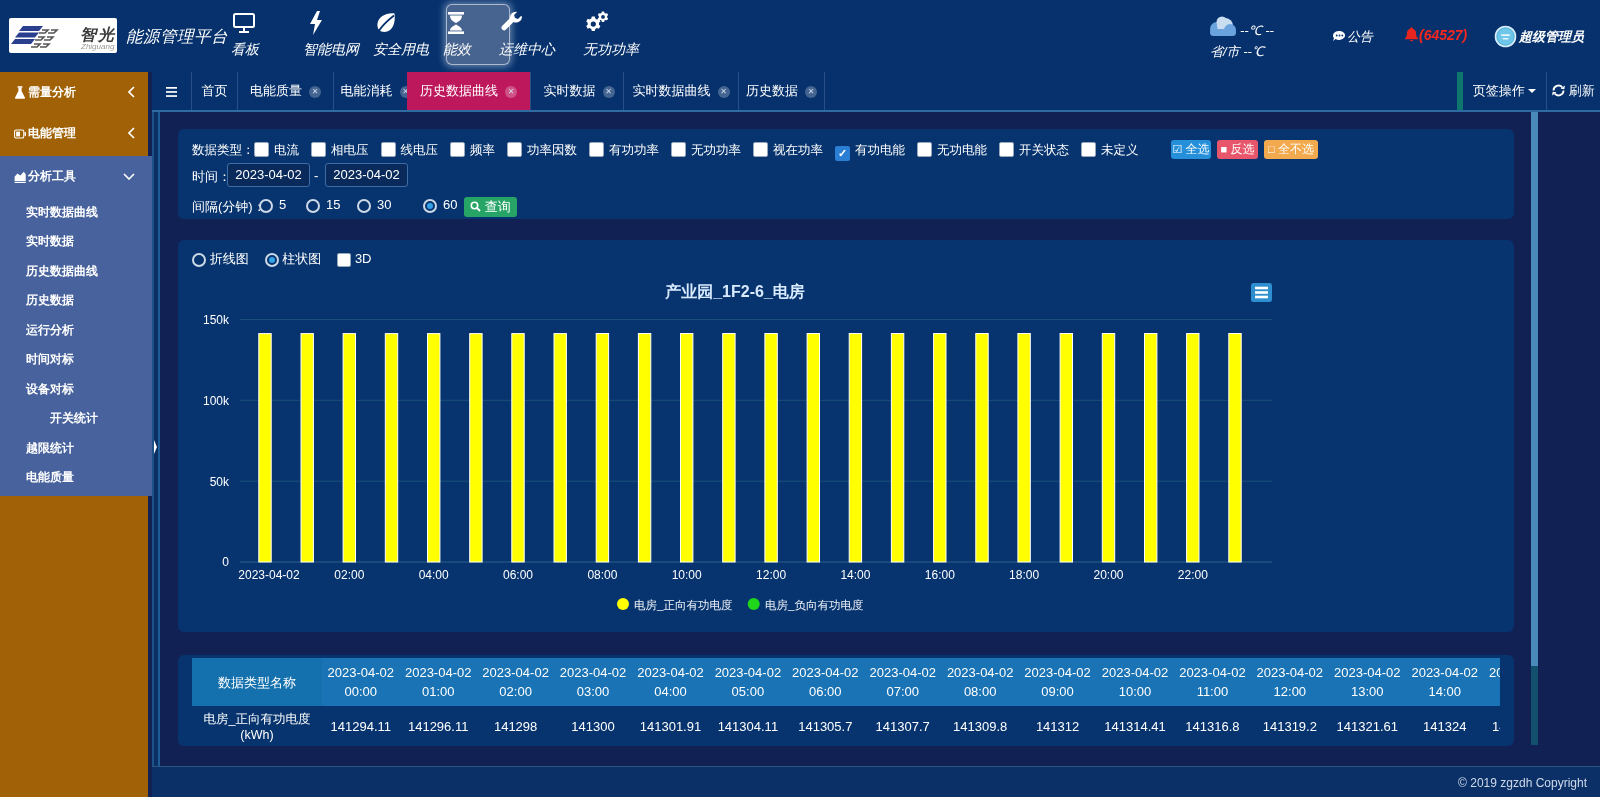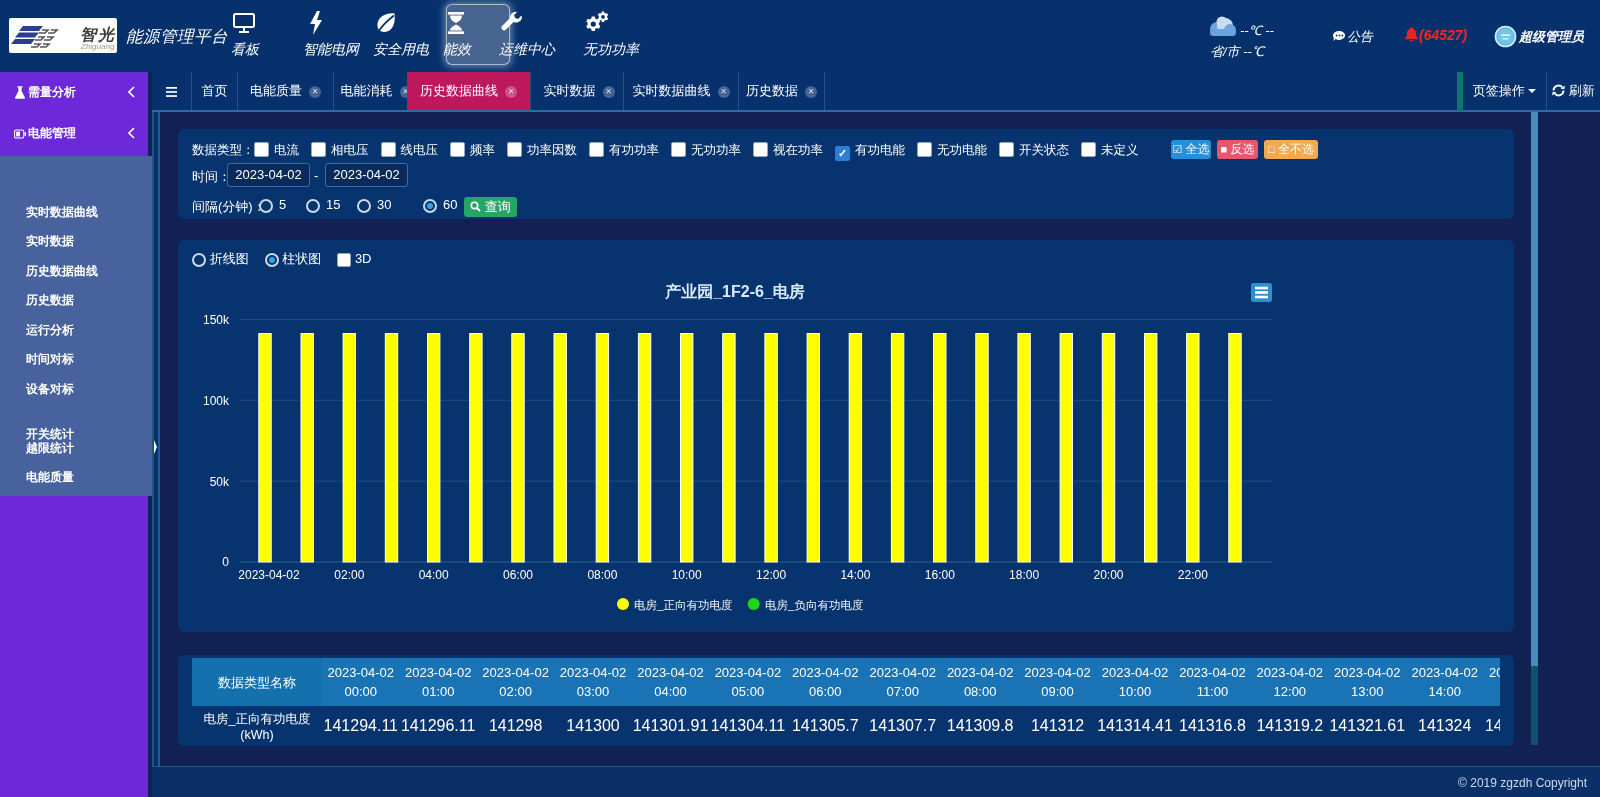--- a/index.html
+++ b/index.html
@@ -12,21 +12,21 @@
   #logobox { position:absolute; left:9px; top:18px; width:108px; height:35px; background:#fff; border-radius:2px; }
   #apptitle { position:absolute; left:126px; top:26px; color:#fff; font-size:16.5px; letter-spacing:0.5px; }
   .navitem { position:absolute; top:0; width:70px; height:72px; color:#fff; text-align:left; }
   .navitem .nicon { position:absolute; left:0; right:0; top:10px; height:26px; }
   .navitem .nlabel { position:absolute; left:0; right:0; top:41px; font-size:14px; }
   #navactive { position:absolute; left:446px; top:4px; width:64px; height:61px; background:#47638f;
      border:1px solid rgba(255,255,255,0.55); border-radius:6px; box-shadow:0 0 7px 2px rgba(220,235,255,0.45); }
   
   .hright { position:absolute; color:#fff; }
   
-  #sidebar { position:absolute; left:0; top:72px; width:148px; height:725px; background:#6d28d9; }
+  #sidebar { position:absolute; left:0; top:72px; width:148px; height:725px; background:#a16207; }
   #sideexp { position:absolute; left:0; top:84px; width:152px; height:340px; background:#47629c; }
   .mitem { position:absolute; left:0; width:152px; height:41px; color:#fff; font-size:12px; font-weight:bold; line-height:41px; }
   .mitem .micon { position:absolute; left:14px; top:14px; width:12px; height:13px; }
   .mitem .mtext { position:absolute; left:28px; top:0; }
   .mitem .chev { position:absolute; right:17px; top:14px; }
   .sitem { position:absolute; left:26px; width:126px; height:30px; color:#fff; font-size:12px; font-weight:bold; line-height:30px; }
   #rail { position:absolute; left:152px; top:112px; width:8px; height:654px; background:#0a2f63;
      border-left:2px solid #1c5286; border-right:2px solid #1d5c94; }
   #railarrow { position:absolute; left:153.5px; top:440px; width:0; height:0;
      border-left:3.5px solid #fff; border-top:7px solid transparent; border-bottom:7px solid transparent; }
@@ -49,21 +49,21 @@
   .rad { display:inline-block; width:14px; height:14px; border:2px solid #cdd9e6; border-radius:50%; vertical-align:-3px; }
   .radsel { display:inline-block; width:14px; height:14px; border:2px solid #cdd9e6; border-radius:50%; vertical-align:-3px; position:relative; }
   .radsel:after { content:""; position:absolute; left:2px; top:2px; width:6px; height:6px; border-radius:50%; background:#35a2e8; }
   .dinput { position:absolute; height:24px; background:#0a2a5c; border:1px solid #3c6da8; border-radius:3px;
      color:#fff; font-size:13px; text-align:center; line-height:22px; }
   .selbtn { position:absolute; top:0; height:19px; border-radius:3px; color:#fff; font-size:12px; line-height:19px; text-align:center; }
   
   #dtable { position:absolute; left:14px; top:3px; width:1308px; height:88px; overflow:hidden; }
   #dtable table { border-collapse:collapse; table-layout:fixed; width:1369px; }
   #dtable th { background:#1a73b4; color:#fff; font-weight:normal; font-size:13px; height:48px; line-height:19px; }
-  #dtable td { color:#fff; font-size:16px; text-align:center; height:40px; }
+  #dtable td { color:#fff; font-size:13px; text-align:center; height:40px; }
   
   #footer { position:absolute; left:152px; top:766px; width:1448px; height:31px; background:#0b3068; border-top:1px solid #2a5585; }
   #footer span { position:absolute; right:13px; top:9px; color:#cfd9ea; font-size:12px; }
   
   #sbtrack { position:absolute; left:1531px; top:112px; width:7px; height:633px; background:#12506e; }
   #sbthumb { position:absolute; left:1531px; top:112px; width:7px; height:554px; background:#4a8aba; }
 </style>
 </head>
 <body>
 <div id="header">
@@ -195,28 +195,38 @@
     <svg class="micon" viewBox="0 0 13 10" style="top:16px;height:10px;">
         <rect x="0.6" y="0.6" width="10" height="8.8" rx="1.8" fill="none" stroke="#fff" stroke-width="1.2"></rect>
         <rect x="2.3" y="2.4" width="4.2" height="5.2" fill="#fff"></rect>
         <rect x="11.4" y="2.8" width="1.6" height="4.4" rx="0.8" fill="#fff"></rect>
       </svg>
     <span class="mtext">电能管理</span>
     <svg class="chev" width="7" height="12" viewBox="0 0 7 12">
         <path d="M6 1 L1 6 L6 11" stroke="#fff" stroke-width="1.6" fill="none"></path>
       </svg>
   </div>
+  <div class="mitem" style="top:84px;">
+    <svg class="micon" viewBox="0 0 12 13">
+        <path d="M0.6 11 v-4.2 l2.8-3.4 l3 2.1 l3.3-3.8 l2 2.5 v6.8 z" fill="#fff"></path>
+        <path d="M0.6 12.4 h11.2" stroke="#fff" stroke-width="1.3"></path>
+      </svg>
+    <span class="mtext">分析工具</span>
+    <svg class="chev" width="12" height="7" viewBox="0 0 12 7" style="top:17px;">
+        <path d="M1 1 L6 6 L11 1" stroke="#fff" stroke-width="1.6" fill="none"></path>
+      </svg>
+  </div>
   <div class="sitem" style="top:125px;">实时数据曲线</div>
   <div class="sitem" style="top:154px;">实时数据</div>
   <div class="sitem" style="top:184px;">历史数据曲线</div>
   <div class="sitem" style="top:213px;">历史数据</div>
   <div class="sitem" style="top:243px;">运行分析</div>
   <div class="sitem" style="top:272px;">时间对标</div>
   <div class="sitem" style="top:302px;">设备对标</div>
-  <div class="sitem" style="top:347px;">开关统计</div>
+  <div class="sitem" style="top:331px;margin-left:24px;">开关统计</div>
   <div class="sitem" style="top:361px;">越限统计</div>
   <div class="sitem" style="top:390px;">电能质量</div>
 </div>
 <div id="tabbar">
   <div class="tab" style="left:0; width:40px;">
     <svg width="11" height="10" viewBox="0 0 11 10" style="vertical-align:middle;">
         <g fill="#fff">
           <rect y="0" width="11" height="1.7"></rect>
           <rect y="4.1" width="11" height="1.7"></rect>
           <rect y="8.2" width="11" height="1.7"></rect>

